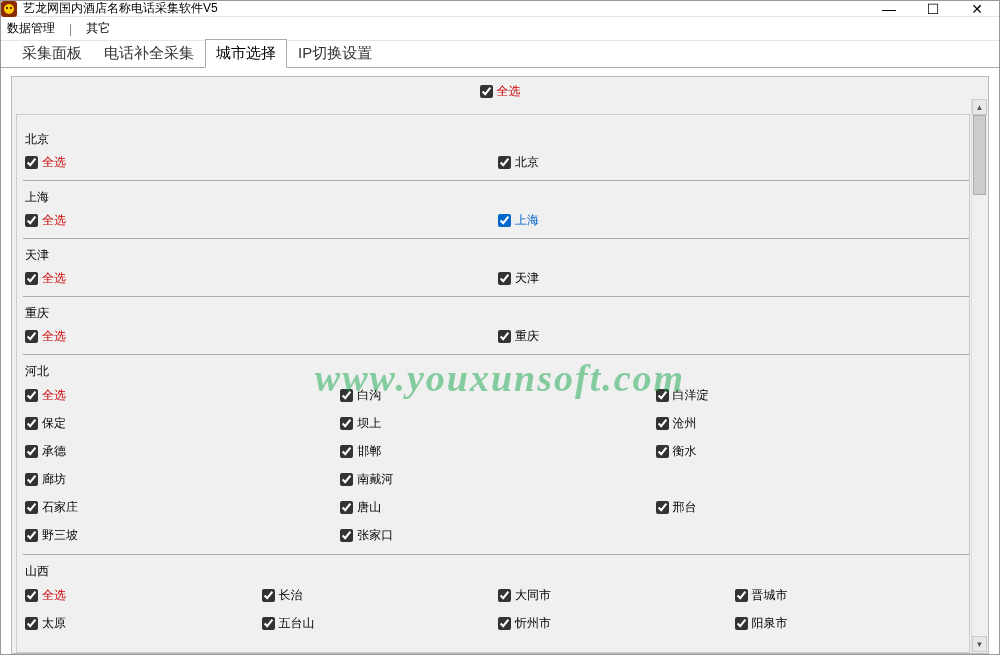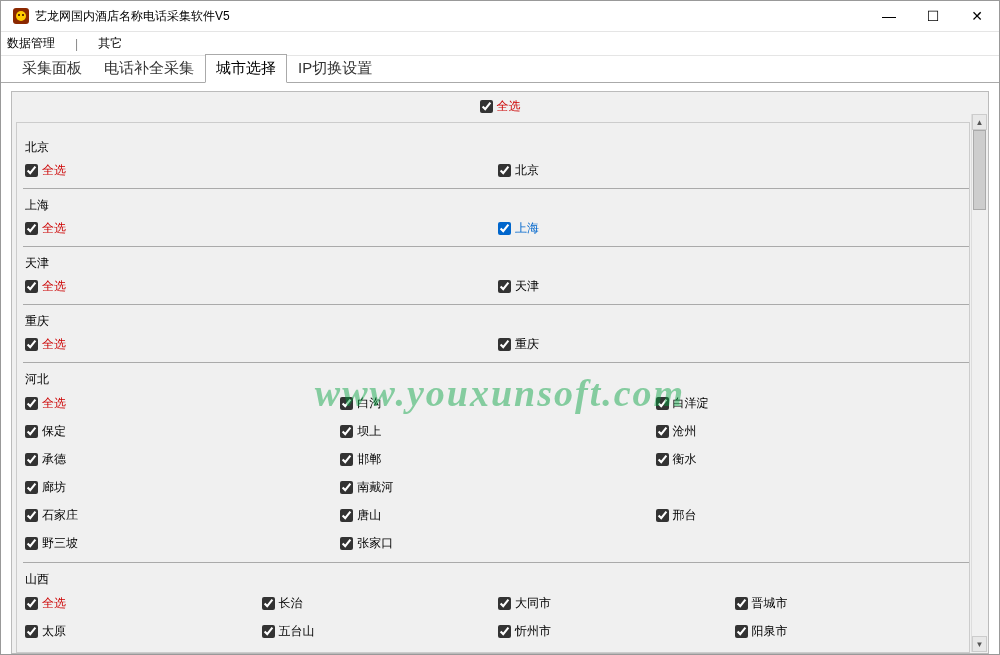--- a/index.html
+++ b/index.html
@@ -1,32 +1,32 @@
 <!DOCTYPE html>
 <html><head>
 <meta charset="utf-8">
 <style>
 * { box-sizing: border-box; margin: 0; padding: 0; }
 body { font-family: "Microsoft YaHei", "SimSun", sans-serif; font-size: 12px; background: #fff; width: 1000px; height: 655px; overflow: hidden; position: relative; }
 .win { border: 1px solid #999; width: 1000px; height: 655px; display: flex; flex-direction: column; }
-.titlebar { display: flex; align-items: center; height: 31px; padding: 0 0 0 12px; background: #fff; border-bottom: 1px solid #e5e5e5; }
+.titlebar { display: flex; align-items: center; height: 16px; padding: 0 0 0 0; background: #fff; border-bottom: 1px solid #e5e5e5; }
 .titlebar .icon { width: 16px; height: 16px; background: #8b2800; border-radius: 3px; display: inline-flex; align-items: center; justify-content: center; margin-right: 6px; }
 .titlebar .icon svg { width: 12px; height: 12px; }
 .titlebar .title { flex: 1; font-size: 12px; }
 .winbtns { display: flex; height: 100%; }
 .winbtn { width: 44px; display: flex; align-items: center; justify-content: center; font-size: 14px; font-family: Arial, sans-serif; }
 .winbtn.close { width: 44px; }
-.menubar { height: 24px; display: flex; align-items: center; padding: 0 6px; gap: 20px; border-bottom: 1px solid #e5e5e5; }
+.menubar { height: 24px; display: flex; align-items: center; padding: 0 6px; gap: 14px; border-bottom: 1px solid #e5e5e5; }
 .menubar .sep { color: #888; }
 .tabbar { height: 26px; display: flex; align-items: flex-end; padding: 0 10px; padding-top: 4px; background: #fff; }
 .tab { padding: 4px 10px; font-size: 15px; border: 1px solid transparent; border-bottom: none; cursor: pointer; }
 .tab.active { background: #fff; border: 1px solid #aaa; border-bottom: 1px solid #fff; position: relative; top: 1px; z-index: 2; }
 .tab:not(.active) { color: #333; }
 .tabcontent-wrap { border-top: 1px solid #aaa; flex: 1; padding: 8px 10px 0 10px; position: relative; }
-.panel { border: 1px solid #bbb; background: #f0f0f0; height: 100%; display: flex; flex-direction: column; position: relative; }
+.panel { border: 1px solid #bbb; background: #f0f0f0; height: 100%; display: flex; flex-direction: column; position: relative; gap: 7px; }
 .panel-head { text-align: center; padding: 6px 0; }
 .scroll { flex: 1; overflow: hidden; position: relative; margin: 0 18px 0 4px; border: 1px solid #ccc; background: #f0f0f0; }
 .scroll-inner { position: absolute; inset: 0; overflow-y: auto; padding: 4px 0 4px 6px; }
 .group { border-top: 1px solid #aaa; margin-top: 4px; padding-top: 4px; }
 .group:first-child { border-top: none; margin-top: 8px; padding-top: 0; }
 .group-name { font-size: 12px; padding: 4px 2px 2px; }
 .row1 { display: flex; }
 .row1 .col { flex: 1; padding: 4px 2px; }
 .row3 { display: flex; flex-wrap: wrap; }
 .row3 .col { width: 33.33%; padding: 5px 2px; }

